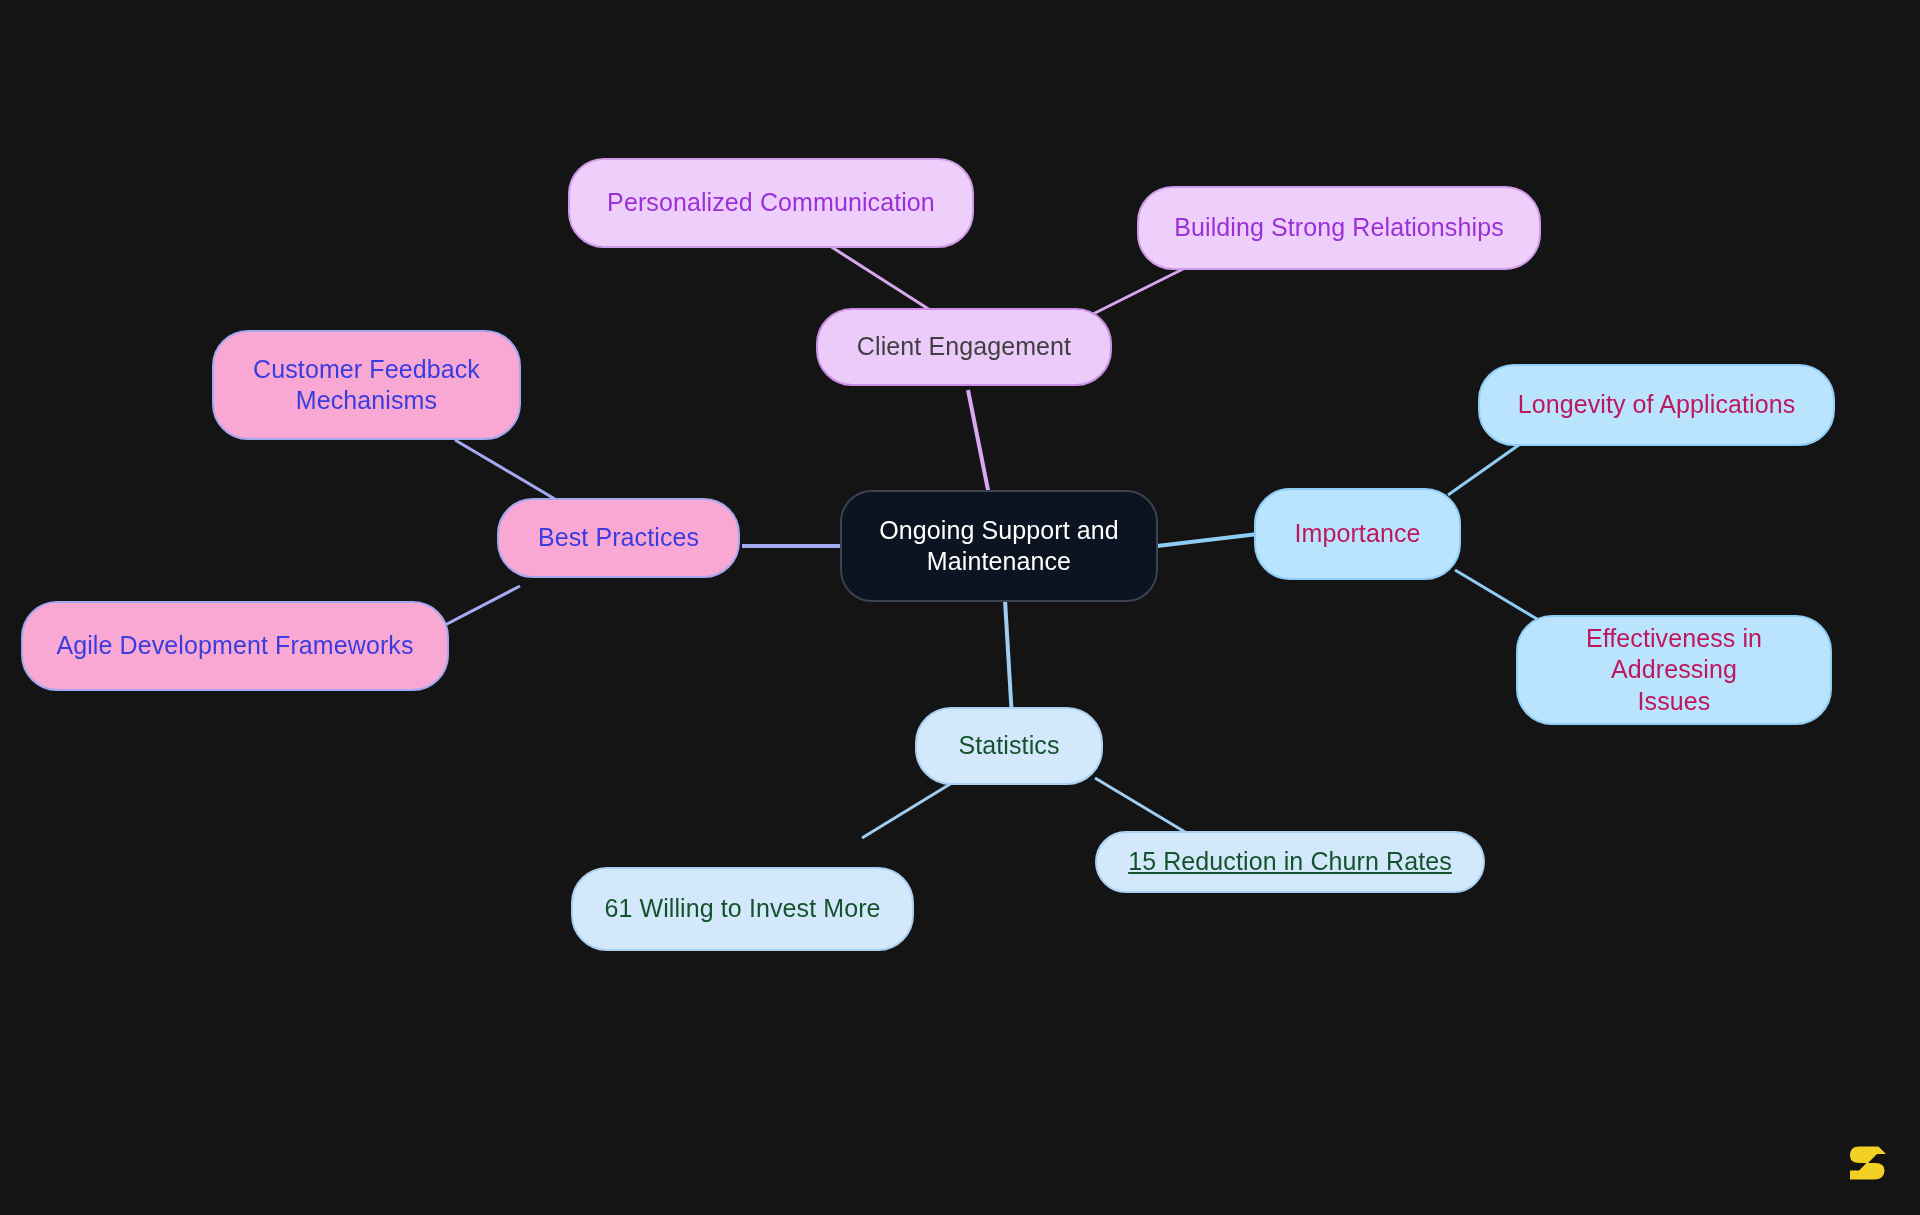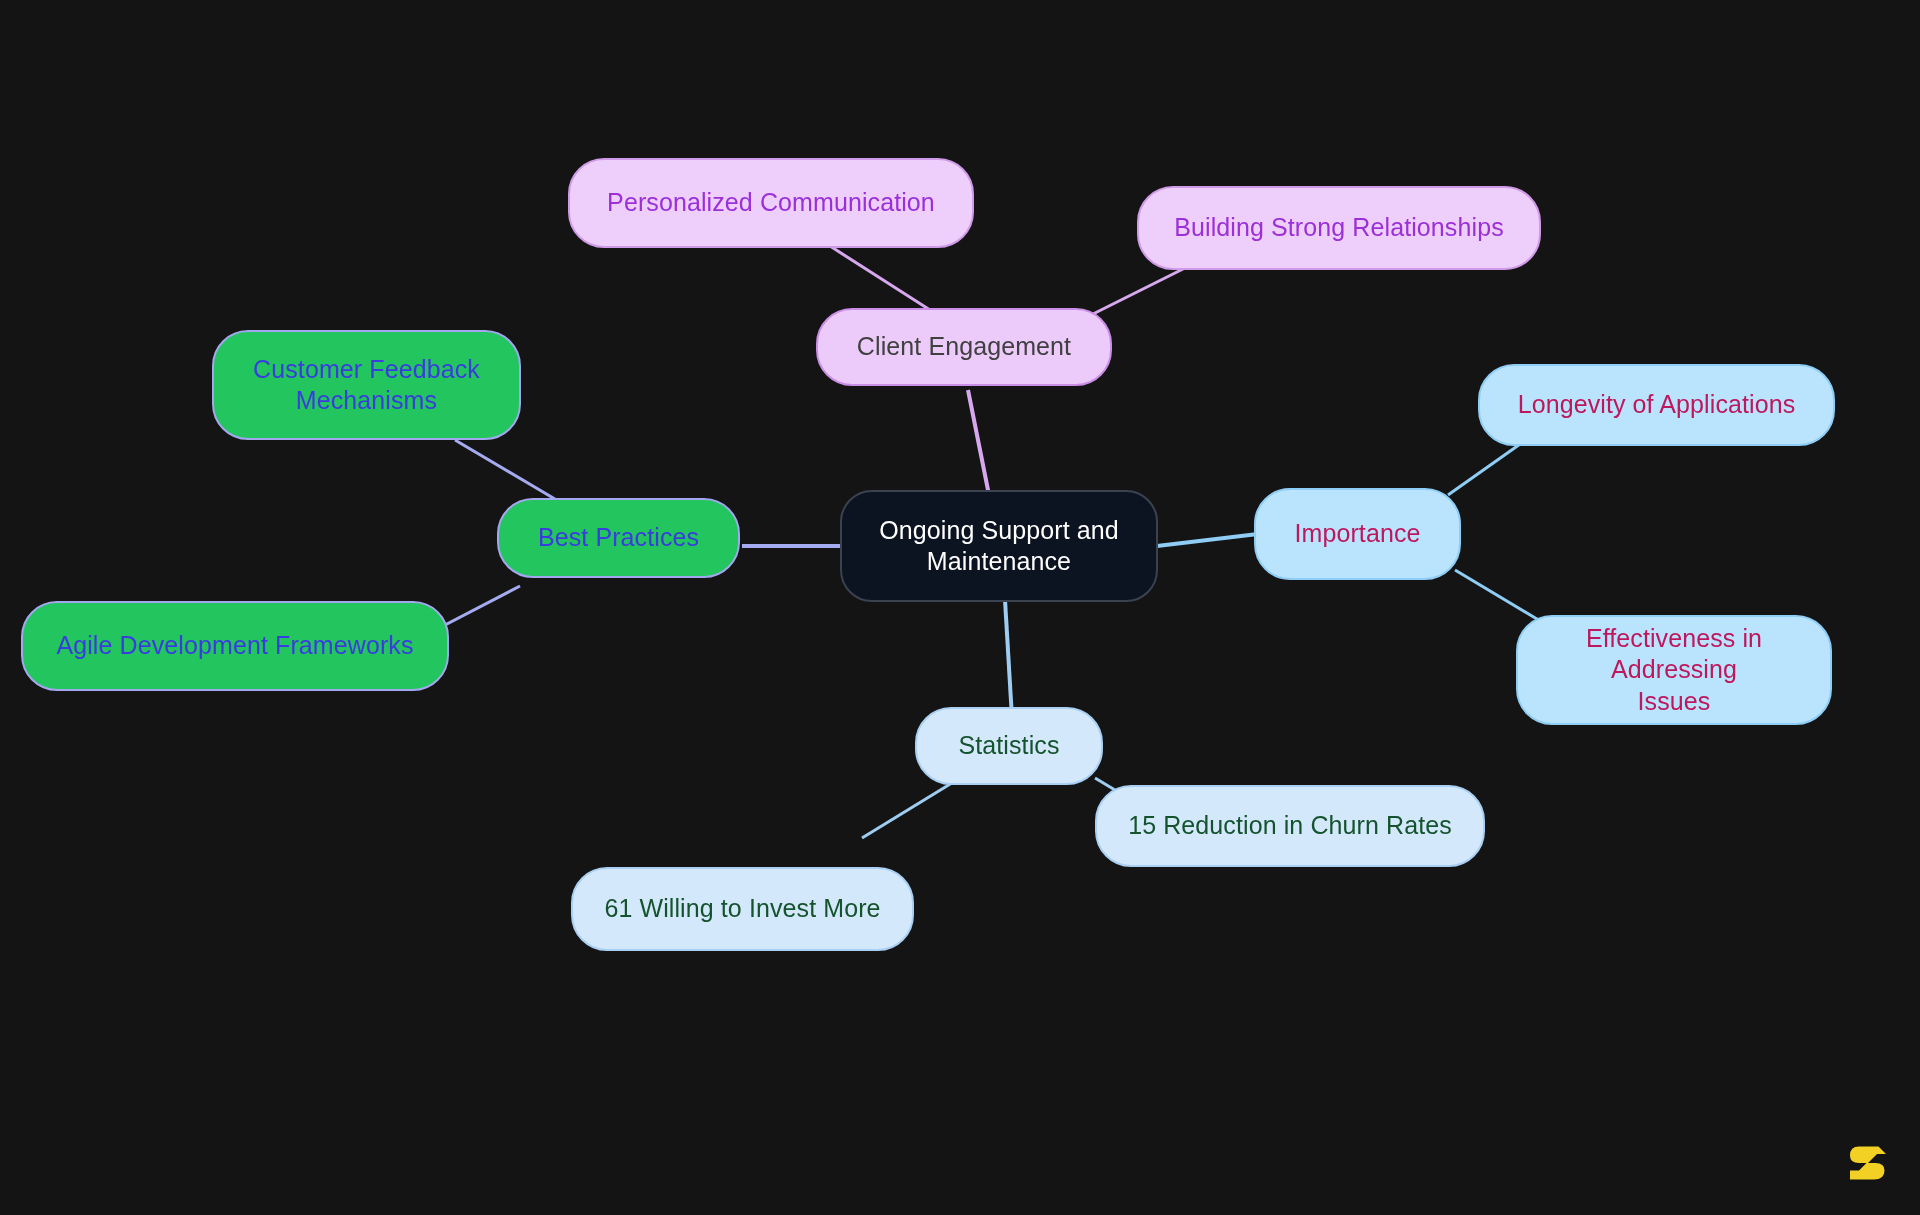--- a/index.html
+++ b/index.html
@@ -51,21 +51,21 @@
     color: #9b30d9;
     font-size: 25px;
   }
   .node-purple-dark {
     background: #eccaf9;
     border-color: #cb8ee6;
     color: #404040;
     font-size: 25px;
   }
   .node-periwinkle {
-    background: #22c55e;
+    background: #f9a8d4;
     border-color: #a3a7ef;
     color: #3a3ce0;
     font-size: 25px;
   }
   .node-skyblue {
     background: #bae3fd;
     border-color: #8ecdf6;
     color: #be185d;
     font-size: 25px;
   }
@@ -128,19 +128,19 @@
 
   <div class="node node-skyblue" style="left:1478px; top:364px; width:357px; height:82px;">Longevity of Applications</div>
 
   <div class="node node-skyblue" style="left:1516px; top:615px; width:316px; height:110px;">Effectiveness in Addressing
 Issues</div>
 
   <div class="node node-paleblue" style="left:915px; top:707px; width:188px; height:78px;">Statistics</div>
 
   <div class="node node-paleblue" style="left:571px; top:834px; width:343px; height:84px;margin-top:33px;">61 Willing to Invest More</div>
 
-  <div class="node node-paleblue" style="left:1095px; top:785px; width:390px; height:82px;">15 Reduction in Churn Rates</div>
+  <div class="node node-paleblue" style="left:1095px; top:831px; width:390px; height:62px;text-decoration:underline;">15 Reduction in Churn Rates</div>
 
   <svg id="logo" viewBox="0 0 64 64">
     <path d="M46 10 H20 Q8 10 8 22 Q8 32 20 32 H30 L20 42 H8 L8 54 H40 Q54 54 54 42 Q54 32 42 32 H32 L44 20 H56 Z" fill="#f2d024"></path>
   </svg>
 
 </div>
 
 </body></html>

